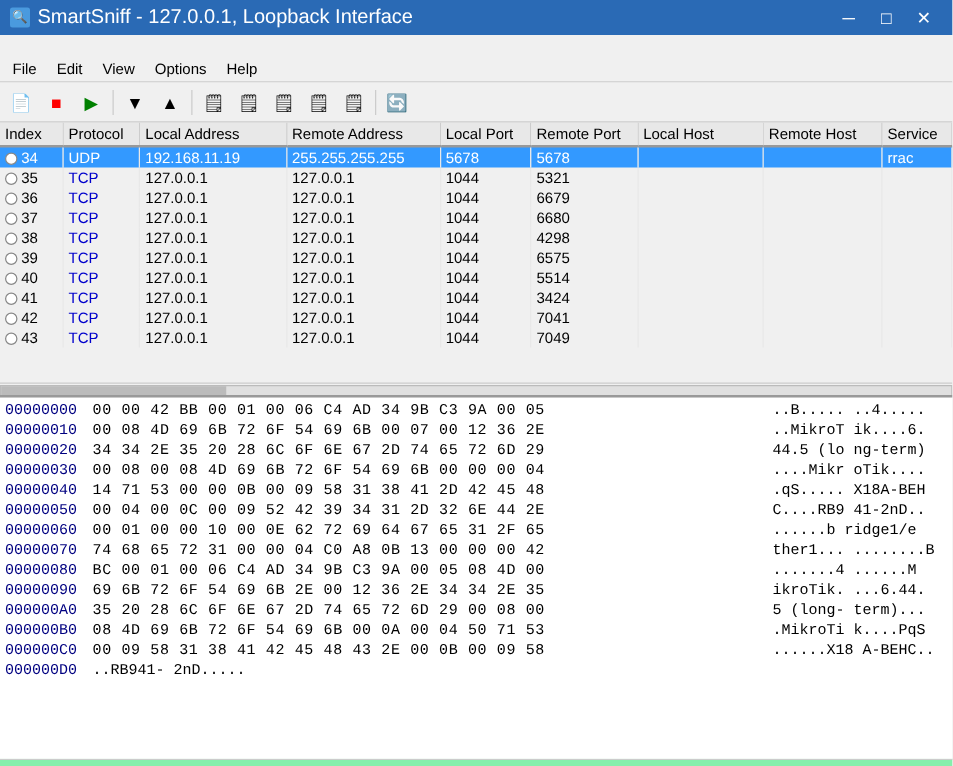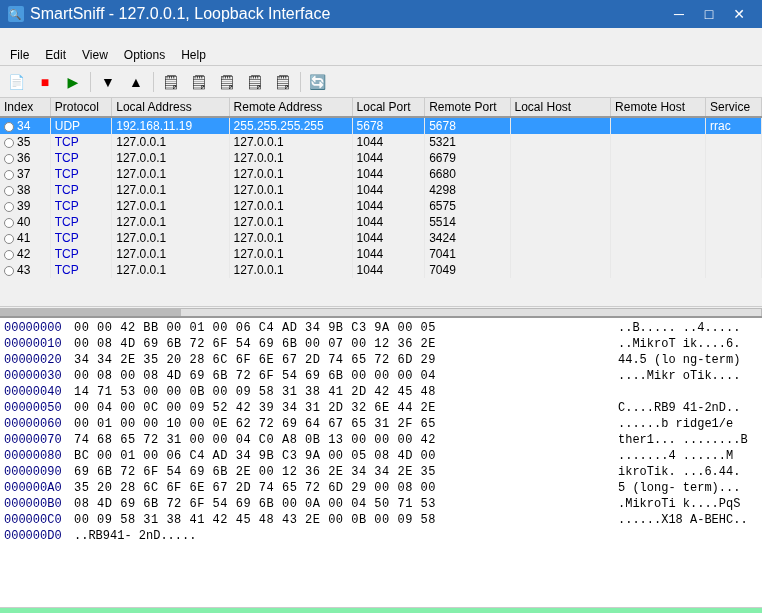--- a/index.html
+++ b/index.html
@@ -438,20 +438,21 @@
     <span class="hex-ascii">44.5 (lo ng-term)</span>
   </div>
       <div class="hex-row">
     <span class="hex-offset">00000030</span>
     <span class="hex-bytes">00 08 00 08  4D 69 6B 72   6F 54 69 6B  00 00 00 04</span>
     <span class="hex-ascii">....Mikr oTik....</span>
   </div>
       <div class="hex-row">
     <span class="hex-offset">00000040</span>
     <span class="hex-bytes">14 71 53 00  00 0B 00 09   58 31 38 41  2D 42 45 48</span>
+    <span class="hex-ascii">.qS..... X18A-BEH</span>
   </div>
       <div class="hex-row">
     <span class="hex-offset">00000050</span>
     <span class="hex-bytes">00 04 00 0C  00 09 52 42   39 34 31 2D  32 6E 44 2E</span>
     <span class="hex-ascii">C....RB9 41-2nD..</span>
   </div>
       <div class="hex-row">
     <span class="hex-offset">00000060</span>
     <span class="hex-bytes">00 01 00 00  10 00 0E 62   72 69 64 67  65 31 2F 65</span>
     <span class="hex-ascii">......b ridge1/e</span>

